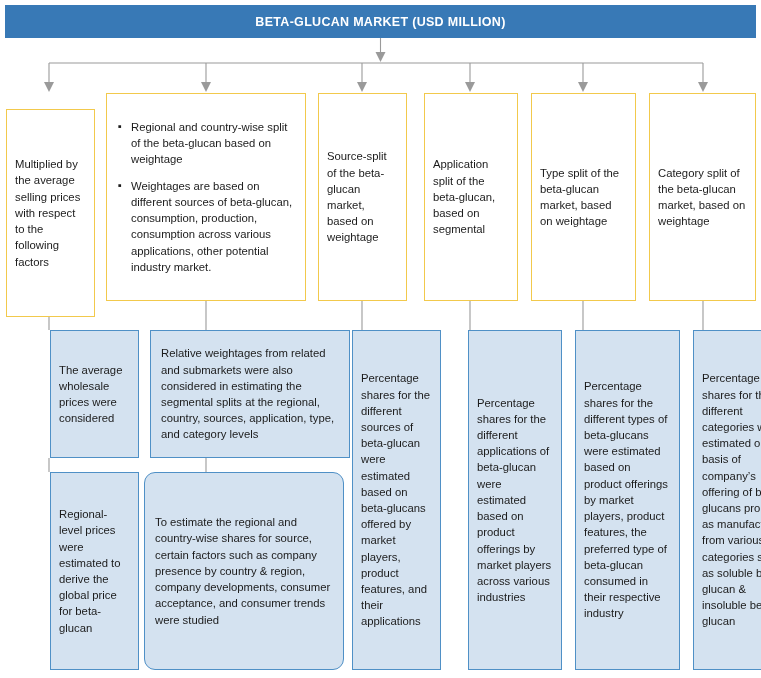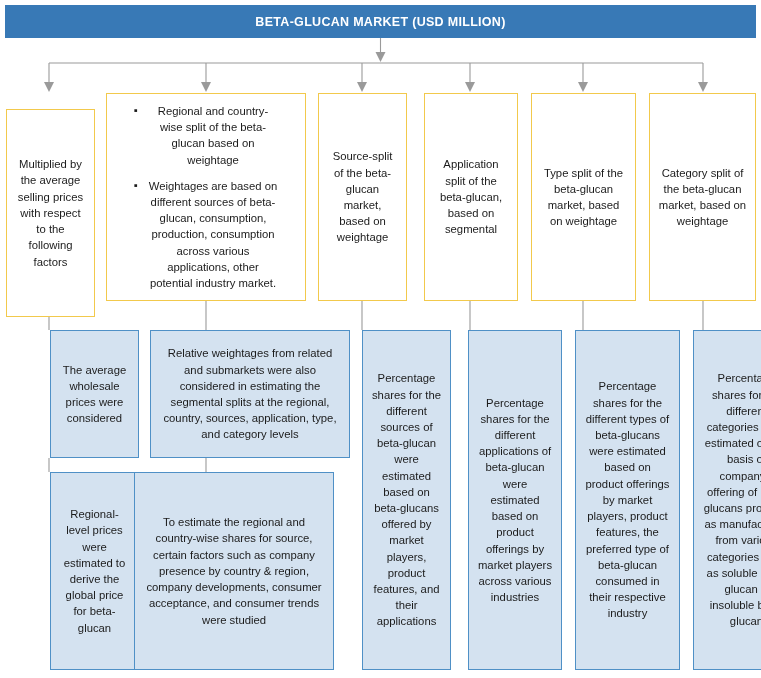--- a/index.html
+++ b/index.html
@@ -3,21 +3,21 @@
 <meta charset="utf-8">
 <style>
   html,body{margin:0;padding:0;}
   body{
     width:761px;height:678px;
     background:#ffffff;
     font-family:"Liberation Sans","DejaVu Sans",sans-serif;
     position:relative;
     overflow:hidden;
   }
-  .canvas{position:absolute;left:0;top:0;width:761px;height:662px;text-align:center;}
+  .canvas{position:absolute;left:0;top:0;width:761px;height:662px;}
 
   
   .header{
     position:absolute;left:5px;top:5px;width:751px;height:33px;
     background:#3879b6;
     color:#ffffff;
     font-size:12.5px;font-weight:bold;letter-spacing:.3px;
     display:flex;align-items:center;justify-content:center;
     box-sizing:border-box;
   }
@@ -37,21 +37,21 @@
     border:1.3px solid #f2c94c;
   }
   .blue{
     background:#d4e2f0;
     border:1.3px solid #4f90c6;
     margin-left:44px;
   }
   .pad-s{padding:4px 8px;}
   .pad-m{padding:6px 10px;}
 
-  ul.bul{margin:16px;padding:0 0 0 14px;list-style:none;}
+  ul.bul{margin:0;padding:0 0 0 14px;list-style:none;}
   ul.bul li{position:relative;margin:0 0 10px 0;}
   ul.bul li:last-child{margin-bottom:0;}
   ul.bul li:before{
     content:"\25AA";
     position:absolute;left:-13px;top:-1px;
     font-size:11px;color:#1b1b1b;
   }
 </style>
 </head>
 <body>
@@ -111,28 +111,28 @@
 
   <div class="box yellow pad-m" style="left:106px;top:93px;width:200px;height:208px;">
     <ul class="bul">
       <li>Regional and country-wise split of the beta-glucan based on weightage</li>
       <li>Weightages are based on different sources of beta-glucan, consumption, production, consumption across various applications, other potential industry market.</li>
     </ul>
   </div>
   <div class="box blue pad-m" style="left:106px;top:330px;width:200px;height:128px;">
     <span class="txt">Relative weightages from related and submarkets were also considered in estimating the segmental splits at the regional, country, sources, application, type, and category levels</span>
   </div>
-  <div class="box blue pad-m" style="left:90px;top:472px;width:200px;height:198px;">
+  <div class="box blue pad-m" style="left:100px;top:472px;width:200px;height:198px;border-radius:11px;">
     <span class="txt">To estimate the regional and country-wise shares for source, certain factors such as company presence by country &amp;  region, company developments, consumer acceptance, and consumer trends were studied</span>
   </div>
 
   <div class="box yellow pad-s" style="left:318px;top:93px;width:89px;height:208px;">
     <span class="txt">Source-split of the beta-glucan market, based on weightage</span>
   </div>
-  <div class="box blue pad-s" style="left:318px;top:330px;width:89px;height:340px;">
+  <div class="box blue pad-s" style="left:308px;top:330px;width:89px;height:340px;">
     <span class="txt">Percentage shares for the different sources of beta-glucan were estimated based on beta-glucans offered by market players, product features, and their applications</span>
   </div>
 
   <div class="box yellow pad-s" style="left:424px;top:93px;width:94px;height:208px;">
     <span class="txt">Application split of the beta-glucan, based on segmental</span>
   </div>
   <div class="box blue pad-s" style="left:424px;top:330px;width:94px;height:340px;">
     <span class="txt">Percentage shares for the different applications of beta-glucan were estimated based on product offerings by market players across various industries</span>
   </div>
 

